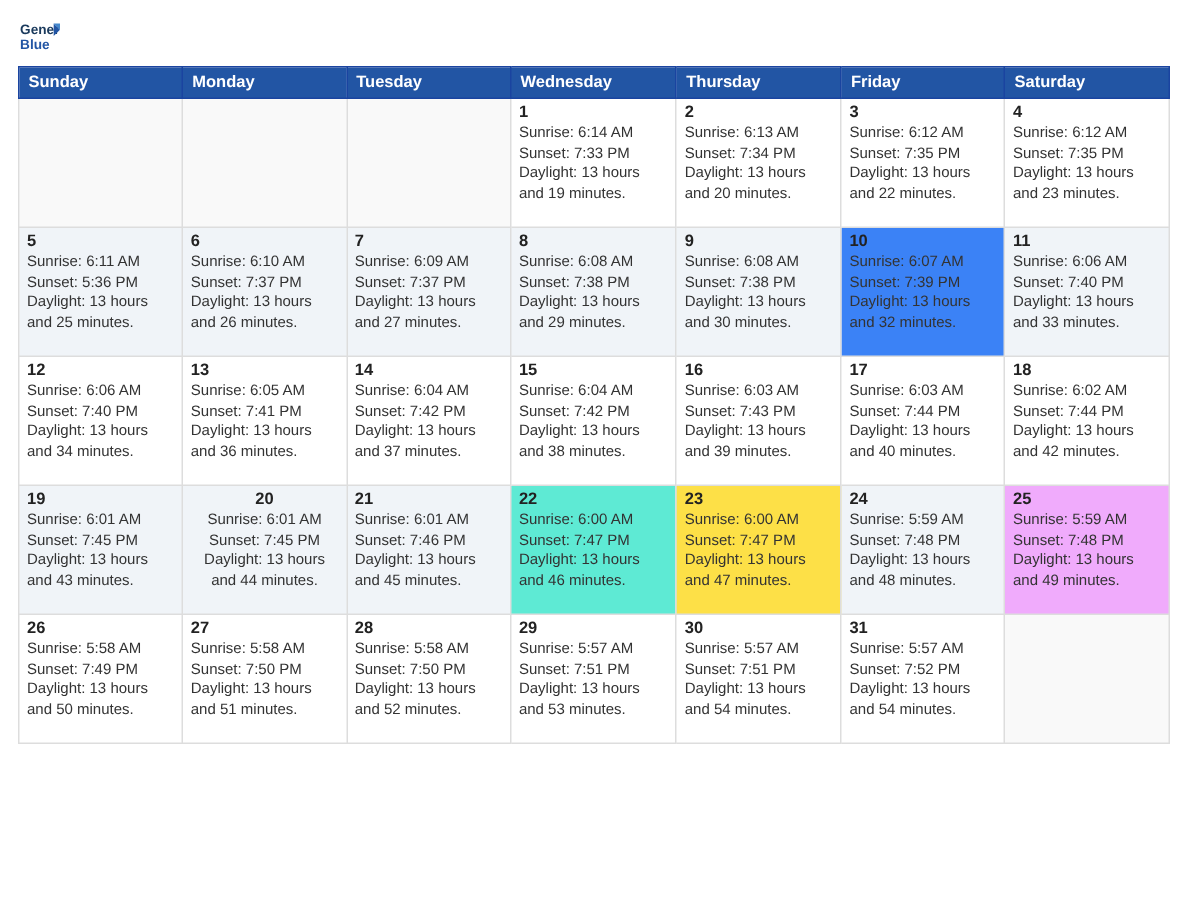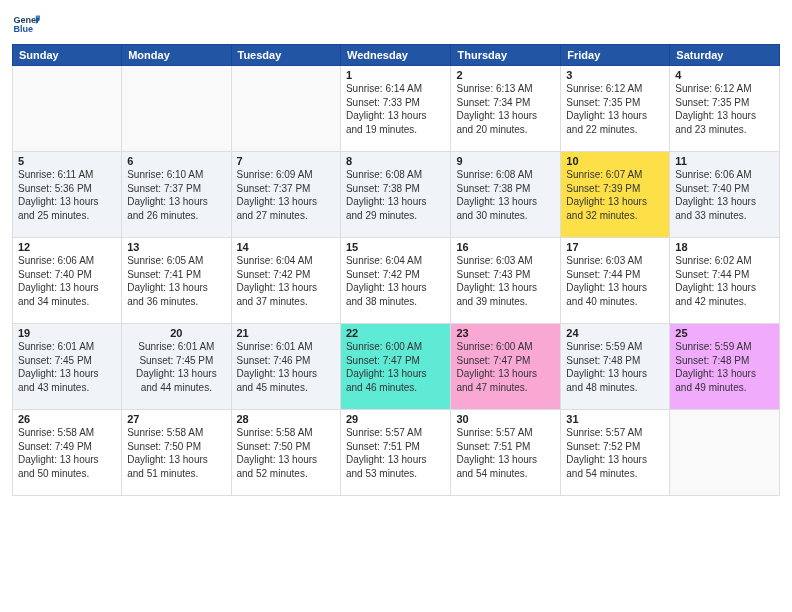--- a/index.html
+++ b/index.html
@@ -185,21 +185,21 @@
 Daylight: 13 hours
 and 29 minutes.</div>
           </td>
           <td style="background: rgb(240, 244, 248);">
             <span class="day-num">9</span>
             <div class="day-info">Sunrise: 6:08 AM
 Sunset: 7:38 PM
 Daylight: 13 hours
 and 30 minutes.</div>
           </td>
-          <td style="background: #fde047;">
+          <td style="background: #3b82f6;">
             <span class="day-num">10</span>
             <div class="day-info">Sunrise: 6:07 AM
 Sunset: 7:39 PM
 Daylight: 13 hours
 and 32 minutes.</div>
           </td>
           <td style="background: rgb(240, 244, 248);">
             <span class="day-num">11</span>
             <div class="day-info">Sunrise: 6:06 AM
 Sunset: 7:40 PM
@@ -280,21 +280,21 @@
 Daylight: 13 hours
 and 45 minutes.</div>
           </td>
           <td style="background: #5eead4;">
             <span class="day-num">22</span>
             <div class="day-info">Sunrise: 6:00 AM
 Sunset: 7:47 PM
 Daylight: 13 hours
 and 46 minutes.</div>
           </td>
-          <td style="background: #f9a8d4;">
+          <td style="background: #fde047;">
             <span class="day-num">23</span>
             <div class="day-info">Sunrise: 6:00 AM
 Sunset: 7:47 PM
 Daylight: 13 hours
 and 47 minutes.</div>
           </td>
           <td style="background: rgb(240, 244, 248);">
             <span class="day-num">24</span>
             <div class="day-info">Sunrise: 5:59 AM
 Sunset: 7:48 PM

